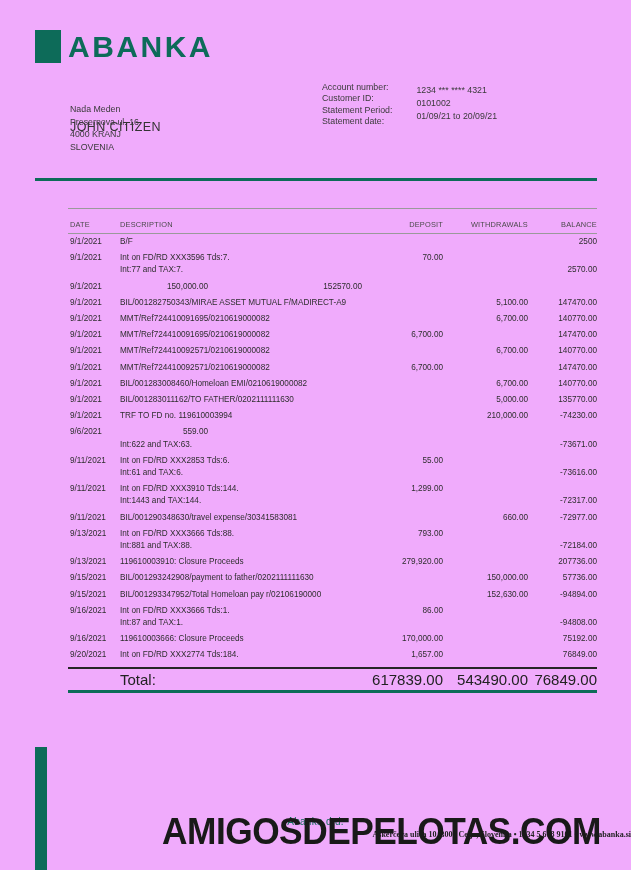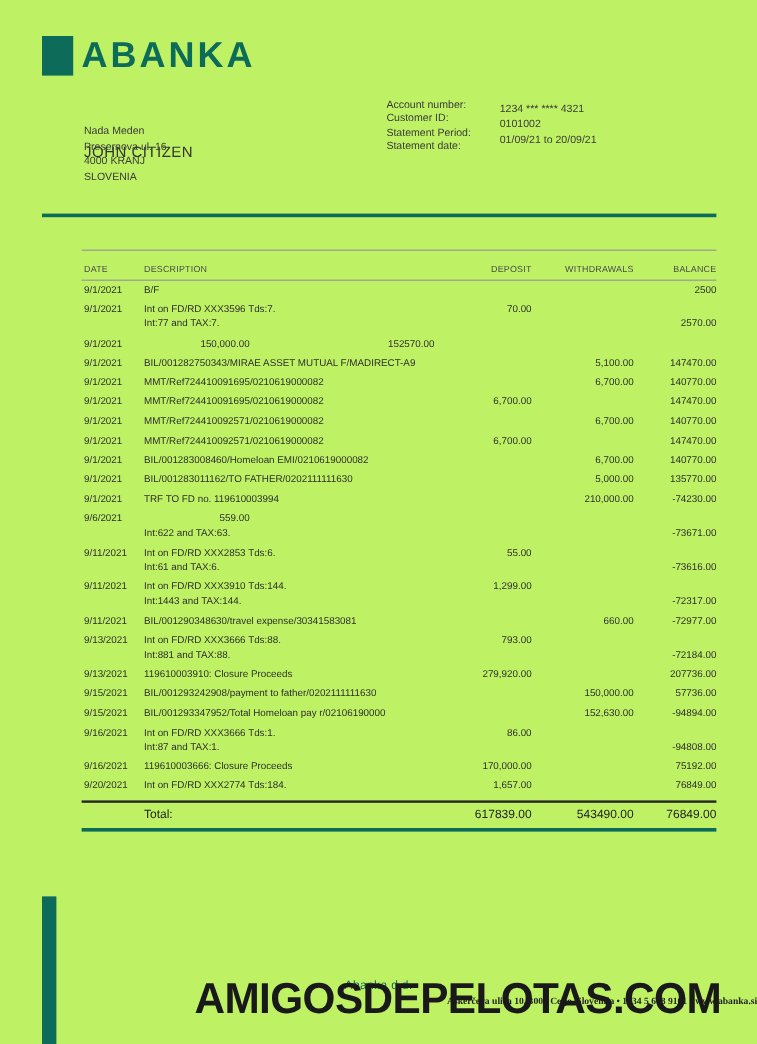--- a/index.html
+++ b/index.html
@@ -1,19 +1,19 @@
 <!DOCTYPE html>
 <html><head>
 <meta charset="utf-8">
 <style>
   :root { --teal: #0d6b59; }
   * { margin:0; padding:0; box-sizing:border-box; }
   html,body { background:#ffffff; }
   body { font-family:"Liberation Sans", sans-serif; }
-  .page { position:relative; width:631px; height:870px; background:#bef264; overflow:hidden; }
+  .page { position:relative; width:631px; height:870px; background:#f0abfc; overflow:hidden; }
 
   .corner-block { position:absolute; left:35px; top:30px; width:26px; height:33px; background:var(--teal); }
   .logo { position:absolute; left:68px; top:30px; font-size:30px; font-weight:bold; letter-spacing:2.5px; color:var(--teal); }
 
   .customer-name { position:absolute; left:70px; top:84px; font-size:12.5px; letter-spacing:.4px; color:#333;margin-top:36px; }
   .address { position:absolute; left:70px; top:103px; font-size:8.8px; color:#3a3a3a; line-height:12.6px; }
 
   .acct { position:absolute; left:322px; top:82px; display:flex; gap:24px; }
   .acct-labels div { font-size:8.8px; color:#3a3a3a; line-height:11.4px; }
   .acct-values { padding-top:2px; }
@@ -25,21 +25,21 @@
   .thead { display:flex; border-top:1px solid #9a9a9a; border-bottom:1px solid #9a9a9a;
            padding:11px 0 4px 0; font-size:7.4px; letter-spacing:.2px; color:#4a4a4a; }
   .t-row { padding:2px 0; }
   .t-line { display:flex; line-height:12.2px; font-size:8.2px; color:#2e2e2e; }
   .col-date { width:52px; flex:none; padding-left:2px; }
   .col-desc { flex:1; padding-right:6px; }
   .col-dep  { width:88px; flex:none; text-align:right; }
   .col-wd   { width:85px; flex:none; text-align:right; }
   .col-bal  { width:69px; flex:none; text-align:right; }
   .total-row { display:flex; align-items:center; margin-top:3px; border-top:2px solid #262626;
-               border-bottom:3px solid var(--teal); padding:4px 0; font-size:10px; color:#222; line-height:13px; }
+               border-bottom:3px solid var(--teal); padding:4px 0; font-size:15px; color:#222; line-height:13px; }
 
   .footer-bank { position:absolute; top:816px; left:0; width:100%; text-align:center;
                  color:var(--teal); font-size:10px; letter-spacing:.3px; }
   .footer-addr { position:absolute; top:830px; left:0; width:100%; text-align:right;
                  font-family:"Liberation Serif", serif; font-weight:bold; font-size:8px; color:#222; }
   .watermark { position:absolute; top:811px; left:162px; font-size:36px; font-weight:bold;
                color:#191919; letter-spacing:-.5px; white-space:nowrap;
                transform:scaleX(.98); transform-origin:left top; z-index:5; }
   .side-bar { position:absolute; left:35px; top:747px; width:12px; height:123px; background:var(--teal); }
 </style>

